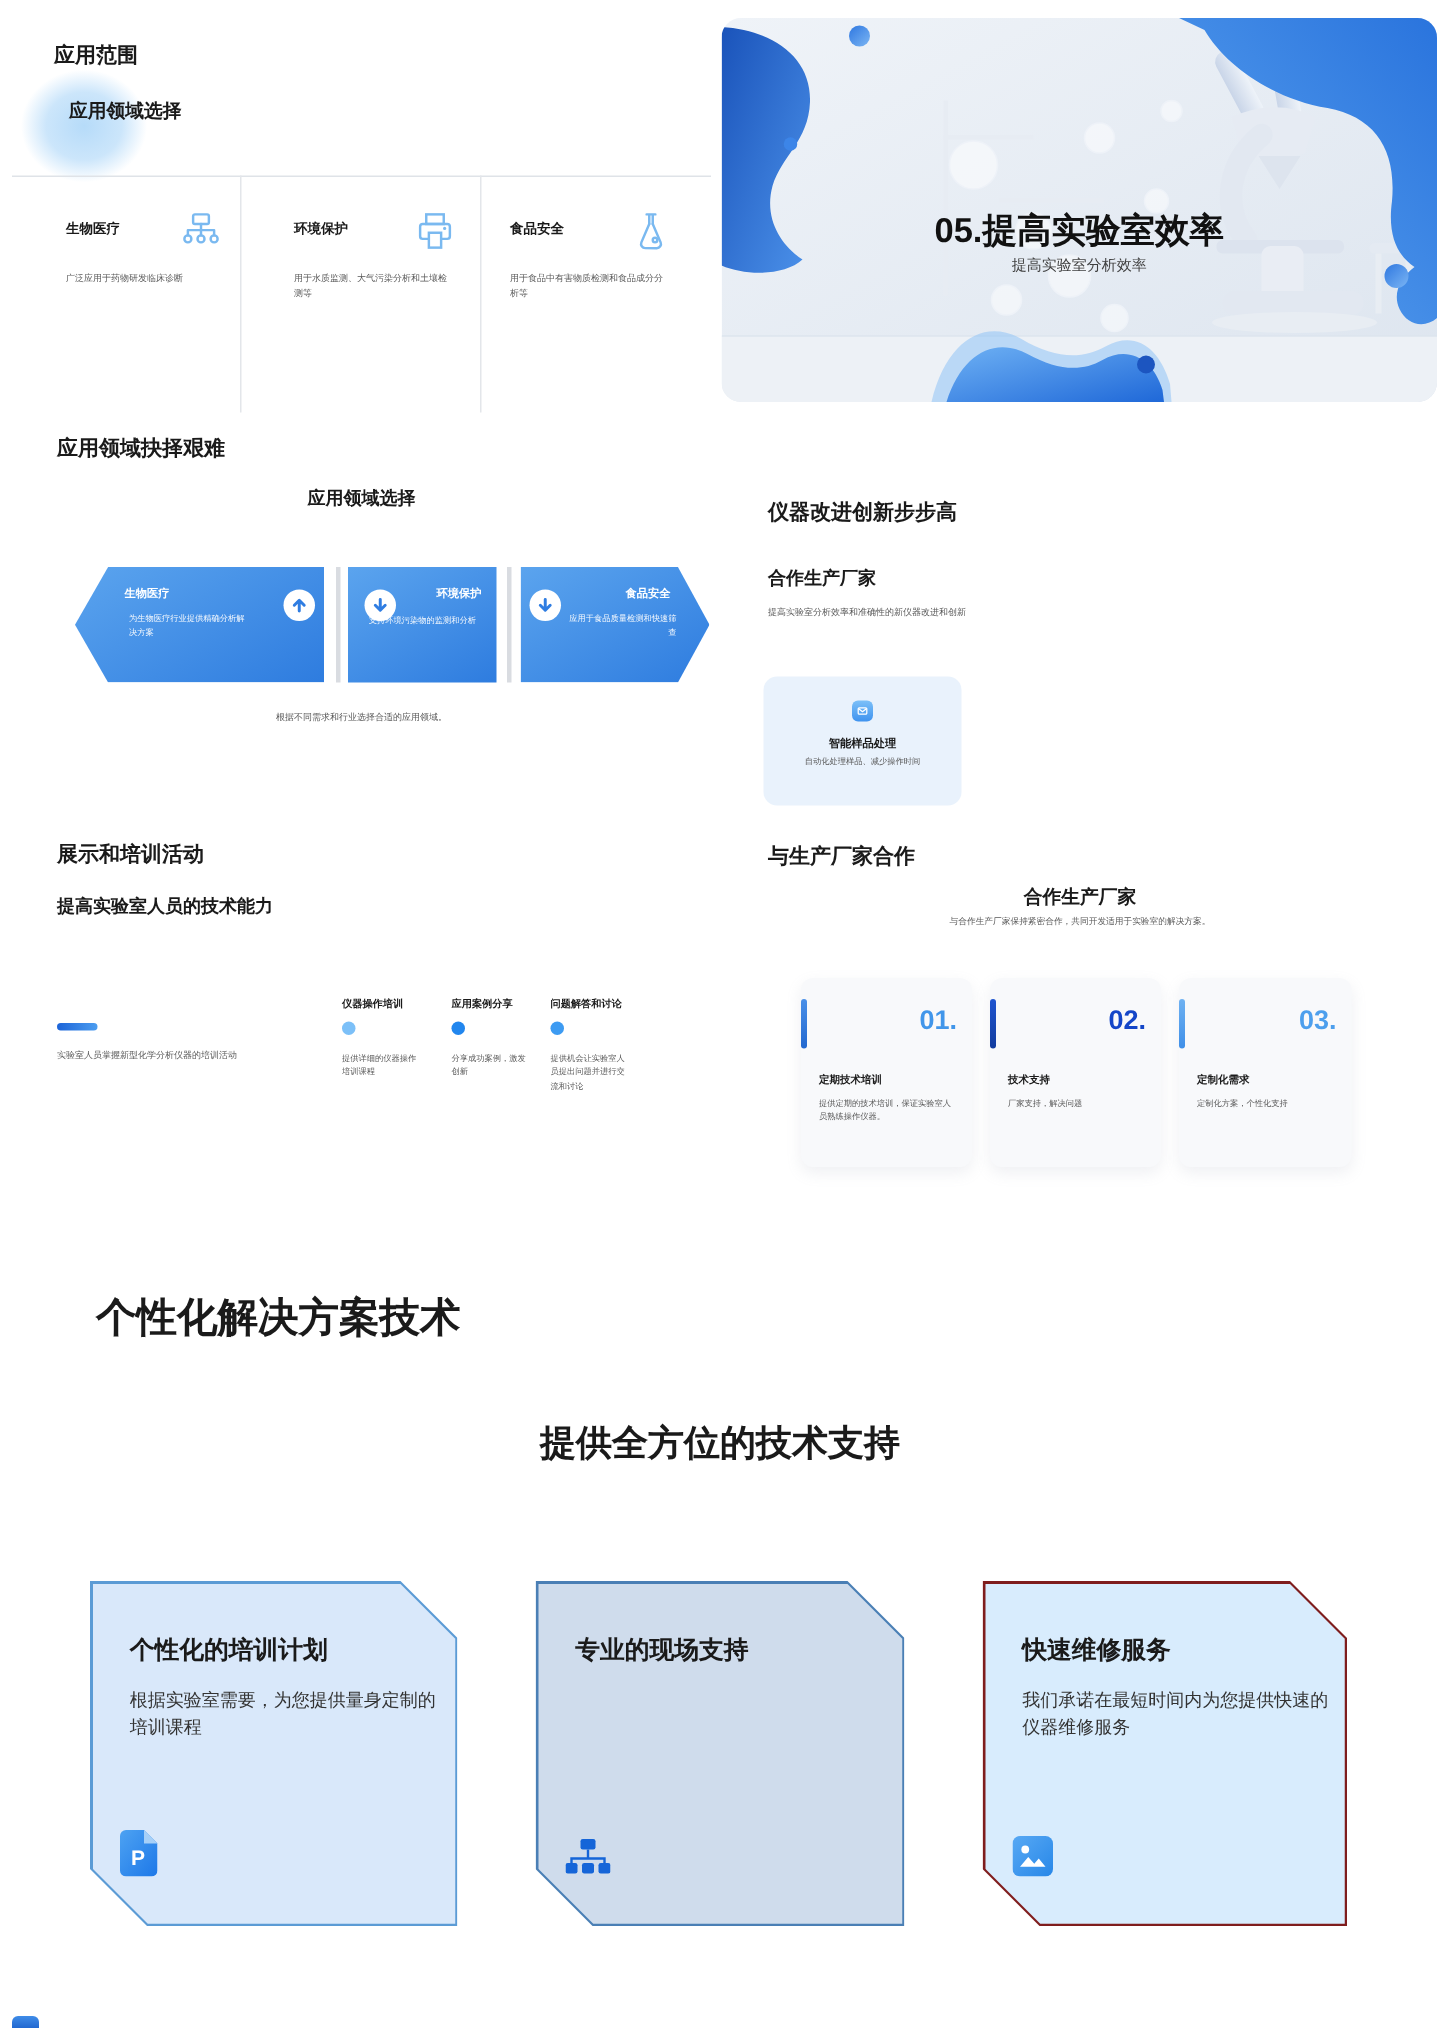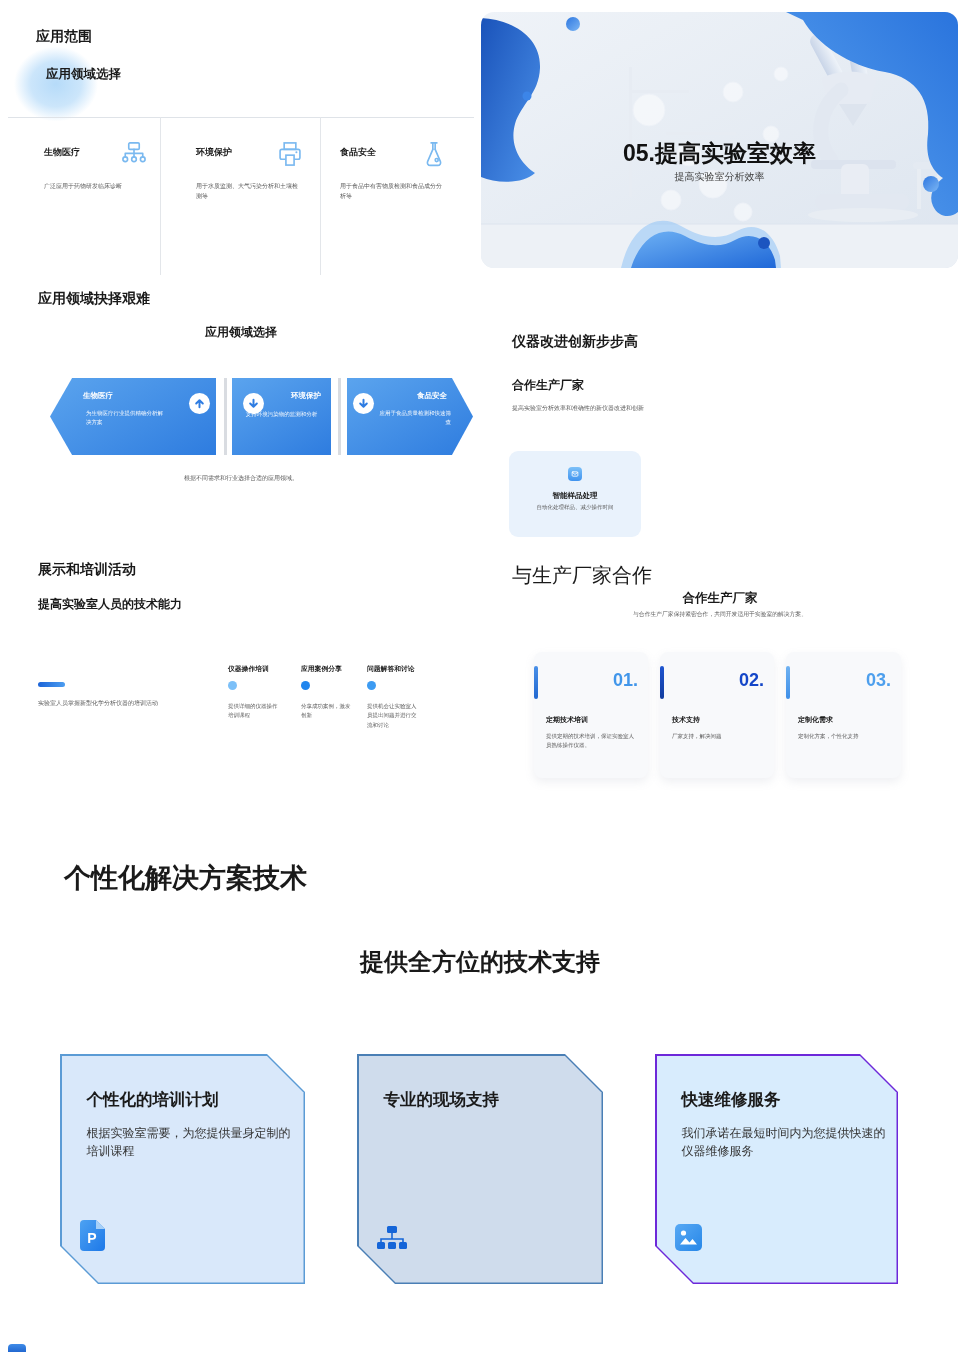--- a/index.html
+++ b/index.html
@@ -61,21 +61,21 @@
   .s5-pill{left:30px;top:134px;width:27px;height:5px;border-radius:3px;
            background:linear-gradient(90deg,#1c64d8,#4c9df0);}
   .s5-lead{left:30px;top:151px;font-size:6px;color:#595959;}
   .s5-col{top:116px;width:62px;}
   .s5-col h4{margin:0;font-size:6.8px;font-weight:bold;white-space:nowrap;}
   .s5-dot{width:9px;height:9px;border-radius:50%;margin-top:7px;}
   .s5-col p{margin:12px 0 0 0;font-size:5.5px;line-height:1.7;color:#595959;width:54px;}
 
   
   .s6{left:489px;top:548px;width:462px;height:252px;}
-  .s6-title{left:23px;top:14px;font-size:20px;font-weight:normal;}
+  .s6-title{left:23px;top:14px;font-size:14px;font-weight:bold;}
   .s6-head{left:0;top:42px;width:462px;text-align:center;font-size:12.5px;font-weight:bold;}
   .s6-cap{left:0;top:62px;width:462px;text-align:center;font-size:5.8px;color:#595959;}
   .s6-card{top:104px;width:114px;height:126px;background:#f8f9fb;border-radius:8px;
            box-shadow:0 4px 10px rgba(140,150,170,.14);}
   .s6-bar{position:absolute;left:0;top:14px;width:3.5px;height:33px;border-radius:2px;}
   .s6-num{position:absolute;right:10px;top:18px;font-size:18px;font-weight:bold;}
   .s6-card h4{margin:0;position:absolute;left:12px;top:63px;font-size:7px;font-weight:bold;}
   .s6-card p{margin:0;position:absolute;left:12px;top:80px;width:92px;font-size:5.5px;line-height:1.65;color:#595959;}
 
   
@@ -351,21 +351,21 @@
           <path d="M15 8 v6 M4 17 v-3 H26 v3"></path>
         </g>
         <rect x="10" y="1" width="10" height="7" rx="1.5" fill="#1565d8"></rect>
         <rect x="0" y="17" width="8" height="7" rx="1.5" fill="#1565d8"></rect>
         <rect x="11" y="17" width="8" height="7" rx="1.5" fill="#1565d8"></rect>
         <rect x="22" y="17" width="8" height="7" rx="1.5" fill="#1565d8"></rect>
       </svg>
     </div>
   </div>
 
-  <div class="abs s7-card" style="left:655px;width:243px;background:#6d28d9">
+  <div class="abs s7-card" style="left:655px;width:243px;background:#7f1d1d">
     <div class="s7-in" style="background:#d8ecfd">
       <h4>快速维修服务</h4>
       <p>我们承诺在最短时间内为您提供快速的仪器维修服务</p>
       <svg class="s7-ico" width="27" height="27" viewBox="0 0 27 27">
         <defs>
             <linearGradient id="gImg" x1="0" y1="0" x2="1" y2="1">
           <stop offset="0" stop-color="#58a9f4"></stop>
               <stop offset="1" stop-color="#2787e8"></stop>
             </linearGradient>
           </defs>

